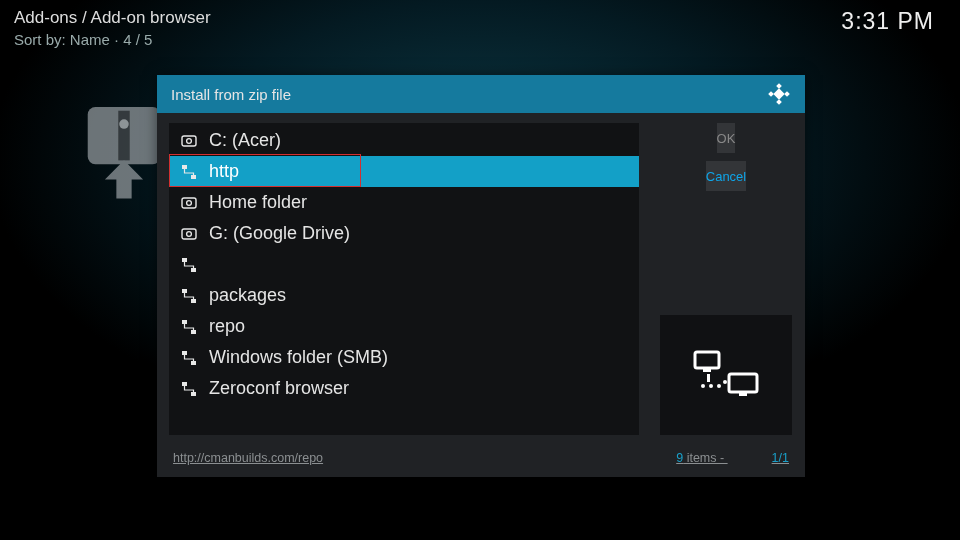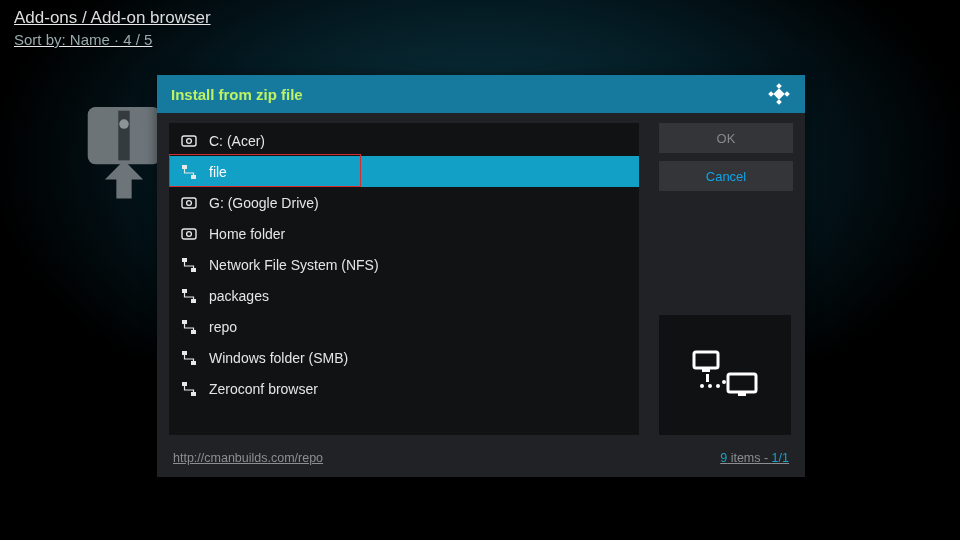--- a/index.html
+++ b/index.html
@@ -4,21 +4,21 @@
 <style>
   * { margin: 0; padding: 0; box-sizing: border-box; }
   html, body { width: 960px; height: 540px; overflow: hidden; }
   body {
     background: radial-gradient(ellipse 700px 400px at 50% 30%, #0d3a47 0%, #041a22 40%, #000 70%);
     font-family: Arial, Helvetica, sans-serif;
     color: #e8e8e8;
     position: relative;
   }
 
-  .topbar { position: absolute; top: 8px; left: 14px; right: 26px; display: flex; justify-content: space-between; text-decoration: underline; }
+  .topbar { position: absolute; top: 8px; left: 14px; right: 26px; display: flex; justify-content: space-between; }
   .breadcrumb { font-size: 17px; color: #ddd; font-weight: 400; }
   .sortline { font-size: 15px; color: #9aa; margin-top: 3px; }
   .clock { font-size: 23px; color: #eee; font-weight: 300; letter-spacing: 1px; }
 
   .bg-zip {
     position: absolute;
     left: 85px;
     top: 105px;
     width: 78px;
     height: 105px;
@@ -35,60 +35,60 @@
     box-shadow: 0 0 12px rgba(0,0,0,0.5);
   }
   .dialog-header {
     background: #157a9e;
     height: 38px;
     display: flex;
     align-items: center;
     padding: 0 14px;
     justify-content: space-between;
   }
-  .dialog-title { font-size: 15px; color: #bef264; font-weight: 700; }
+  .dialog-title { font-size: 15px; color: #e5e5e5; font-weight: 400; }
   .kodi-logo { width: 24px; height: 24px; }
   .kodi-logo svg { width: 100%; height: 100%; }
 
   .dialog-body { display: flex; padding: 10px 12px 10px 12px; gap: 20px; }
 
   .file-list {
     flex: 1;
     background: #111214;
     min-height: 312px;
     display: flex;
     flex-direction: column;
     padding-top: 2px;
   }
   .file-row {
     height: 31px;
     display: flex;
     align-items: center;
     padding-left: 12px;
     gap: 12px;
     color: #e5e5e5;
-    font-size: 14px;
+    font-size: 18px;
     cursor: pointer;
   }
   .file-row.sel {
     background: #13a0c7;
     color: #fff;
     position: relative;
   }
   .hl-ring {
     position:absolute;
     left: 0; top: -2px;
     width: 192px; height: 33px;
     border: 1.5px solid #d23030;
     pointer-events:none;
   }
   .file-icon { width: 16px; height: 16px; display:flex; align-items:center; justify-content:center; }
   .file-icon svg { width: 16px; height: 16px; }
 
-  .side-col { width: 134px; display:flex; flex-direction:column; gap:8px; }
+  .side-col { width: 134px; display:flex; flex-direction:column; gap:8px;align-items:center; }
   .btn {
     background: #333538;
     height: 30px;
     display:flex;
     align-items:center;
     justify-content:center;
     font-size: 13px;
     color: #0ea5e9;
     cursor:pointer;
   }
@@ -106,31 +106,32 @@
 
   .dialog-footer {
     display:flex;
     justify-content:space-between;
     padding: 6px 16px 12px;
     font-size: 12.5px;
     color: #8b8f91;
     text-decoration: underline;
   }
   .pager .count { color: #19a0c9; }
-  .pager .pp { color: #19a0c9; }
+  .pager .pp { color: #19a0c9; margin-left: 44px; }
   .pager .sep { color:#8b8f91; }
 </style>
 </head>
 <body>
 
 <div class="topbar">
   <div>
     <div class="breadcrumb">Add-ons / Add-on browser</div>
     <div class="sortline">Sort by: Name  ·  4 / 5</div>
   </div>
+  <div class="clock">3:31 PM</div>
 </div>
 
 <div class="bg-zip">
   <svg viewBox="0 0 80 110">
     <rect x="2" y="2" width="76" height="60" rx="8" fill="#9aa0a4"></rect>
     <rect x="34" y="6" width="12" height="52" fill="#4a4d50"></rect>
     <circle cx="40" cy="20" r="5" fill="#c8ccce"></circle>
     <path d="M40 58 L20 78 L32 78 L32 98 L48 98 L48 78 L60 78 Z" fill="#9aa0a4"></path>
   </svg>
 </div>
@@ -163,50 +164,49 @@
           <span>C: (Acer)</span>
         </div>
         <div class="file-row sel">
           <span class="file-icon">
             <svg viewBox="0 0 16 16">
               <rect x="1" y="1" width="5" height="4" fill="#e8e8e8"></rect>
               <rect x="10" y="11" width="5" height="4" fill="#e8e8e8"></rect>
               <path d="M3.5 5 V9 H12.5 V11" fill="none" stroke="#e8e8e8" stroke-width="1.2"></path>
             </svg>
           </span>
-          <span>file</span>
+          <span>http</span>
           <div class="hl-ring"></div>
         </div>
         <div class="file-row">
           <span class="file-icon">
             <svg viewBox="0 0 16 16">
               <rect x="1" y="3" width="14" height="10" rx="2" fill="none" stroke="#e8e8e8" stroke-width="1.4"></rect>
               <circle cx="8" cy="8" r="2.4" fill="none" stroke="#e8e8e8" stroke-width="1.3"></circle>
             </svg>
           </span>
-          <span>G: (Google Drive)</span>
+          <span>Home folder</span>
         </div>
         <div class="file-row">
           <span class="file-icon">
             <svg viewBox="0 0 16 16">
               <rect x="1" y="3" width="14" height="10" rx="2" fill="none" stroke="#e8e8e8" stroke-width="1.4"></rect>
               <circle cx="8" cy="8" r="2.4" fill="none" stroke="#e8e8e8" stroke-width="1.3"></circle>
             </svg>
           </span>
-          <span>Home folder</span>
-        </div>
-        <div class="file-row">
-          <span class="file-icon">
-            <svg viewBox="0 0 16 16">
-              <rect x="1" y="1" width="5" height="4" fill="#e8e8e8"></rect>
-              <rect x="10" y="11" width="5" height="4" fill="#e8e8e8"></rect>
-              <path d="M3.5 5 V9 H12.5 V11" fill="none" stroke="#e8e8e8" stroke-width="1.2"></path>
-            </svg>
-          </span>
-          <span>Network File System (NFS)</span>
+          <span>G: (Google Drive)</span>
+        </div>
+        <div class="file-row">
+          <span class="file-icon">
+            <svg viewBox="0 0 16 16">
+              <rect x="1" y="1" width="5" height="4" fill="#e8e8e8"></rect>
+              <rect x="10" y="11" width="5" height="4" fill="#e8e8e8"></rect>
+              <path d="M3.5 5 V9 H12.5 V11" fill="none" stroke="#e8e8e8" stroke-width="1.2"></path>
+            </svg>
+          </span>
         </div>
         <div class="file-row">
           <span class="file-icon">
             <svg viewBox="0 0 16 16">
               <rect x="1" y="1" width="5" height="4" fill="#e8e8e8"></rect>
               <rect x="10" y="11" width="5" height="4" fill="#e8e8e8"></rect>
               <path d="M3.5 5 V9 H12.5 V11" fill="none" stroke="#e8e8e8" stroke-width="1.2"></path>
             </svg>
           </span>
           <span>packages</span>

